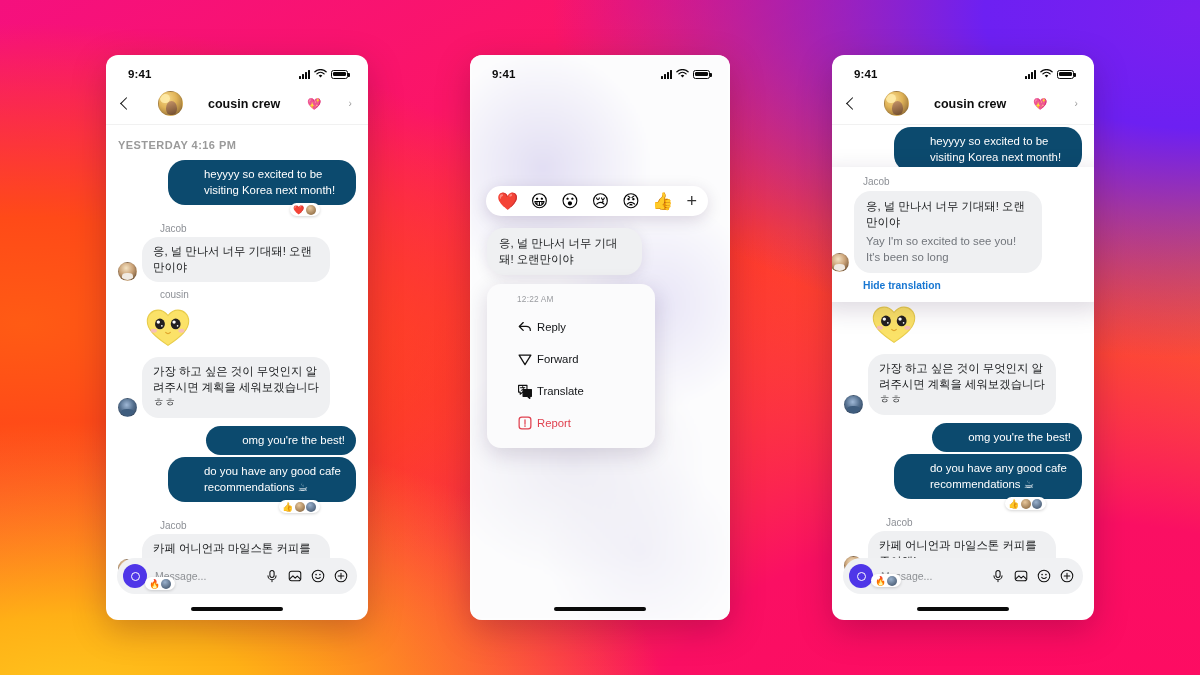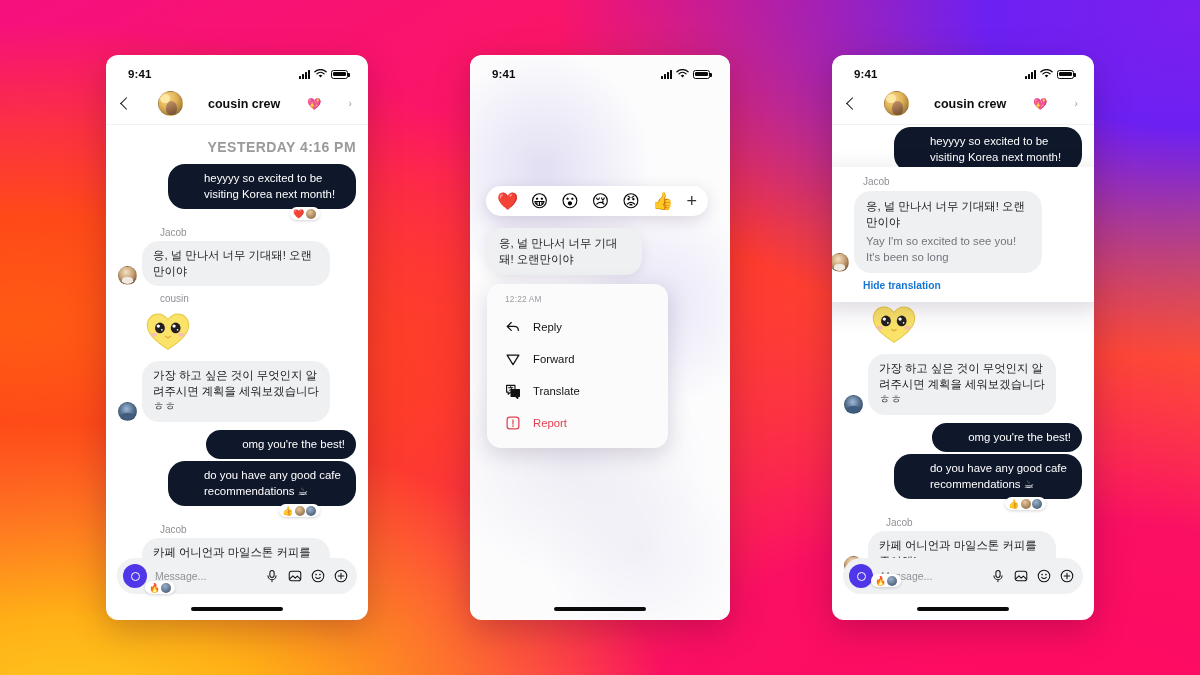--- a/index.html
+++ b/index.html
@@ -85,33 +85,33 @@
   .hdr-emoji { font-size: 11.5px; margin-left: 2px; }
   .hdr-chev { font-size: 10px; color: #9c9c9c; margin-left: 2px; }
   .hdr-spacer { flex: 1; }
   .hdr-icons { display: flex; align-items: center; gap: 12px; }
   .ic { width: 17px; height: 17px; cursor: pointer; }
   .ic svg { display: block; width: 100%; height: 100%; }
 
   
   .thread { padding: 6px 12px 0 12px; position: relative; }
   .daystamp {
-    text-align: right; font-size: 14px; font-weight: bold;
+    text-align: left; font-size: 11px; font-weight: bold;
     letter-spacing: .45px; color: #9a9a9a; margin: 8px 0 9px;
   }
   .row { display: flex; margin-bottom: 2px; }
   .row.out { justify-content: flex-end; }
   .row.in { justify-content: flex-start; align-items: flex-end; gap: 5px; }
 
   .bubble {
     border-radius: 17px; padding: 7px 11px;
     font-size: 11.4px; line-height: 1.36; max-width: 188px;
     word-wrap: break-word;
   }
-  .bubble.out { background: #0f172a; color: #fff; padding-left: 36px; }
+  .bubble.out { background: #0c4a6e; color: #fff; padding-left: 36px; }
   .bubble.in  { background: #eff0f2; color: #16181a; }
 
   .sender-name { font-size: 10px; color: #8d9096; margin: 7px 0 3px 42px; }
   .sm-avatar {
     width: 19px; height: 19px; border-radius: 50%; flex: none; margin-bottom: 1px;
     overflow: hidden; position: relative; border: 1px solid rgba(0,0,0,.05);
   }
   .av-jacob { background: radial-gradient(circle at 42% 30%, #f4e2c2 0%, #caa277 45%, #5d4228 100%); }
   .av-jacob::after { content:""; position:absolute; left:18%; bottom:0; width:64%; height:42%; border-radius:44% 44% 0 0; background:#f0eae2; }
   .av-sarah { background: radial-gradient(circle at 45% 35%, #9fb8d6 0%, #55708f 48%, #2a3b52 100%); }
@@ -178,28 +178,28 @@
     font-size: 18px; color: #333; line-height: 1; font-weight: 300; cursor: pointer;
   }
   .focus-bubble {
     position: absolute; left: 17px; top: 173px; width: 155px;
     background: #eff0f2; color: #16181a;
     border-radius: 17px; padding: 8px 12px;
     font-size: 11.4px; line-height: 1.36;
     box-shadow: 0 3px 14px rgba(40,10,60,.10);
   }
   .ctx-menu {
-    position: absolute; left: 17px; top: 229px; width: 181px;
+    position: absolute; left: 17px; top: 229px; width: 168px;
     background: #fbfbfc; border-radius: 14px;
     box-shadow: 0 6px 22px rgba(40,10,60,.16);
-    padding: 8px 4px 9px;
+    padding: 8px 16px 9px;
   }
   .ctx-time { font-size: 8.3px; color: #9a9ca0; padding: 2px 0 7px 14px; letter-spacing: .2px; }
   .ctx-item {
-    display: flex; align-items: center; gap: 12px;
+    display: flex; align-items: center; gap: 4px;
     padding: 8px 14px; font-size: 11.3px; color: #111316; cursor: pointer;
   }
   .ctx-item .mi { width: 16px; height: 16px; flex: none; }
   .ctx-item .mi svg { display: block; width: 100%; height: 100%; }
   .ctx-item.danger { color: #e0414f; }
 
   
   .trans-card {
     position: absolute; left: -16px; top: 112px; width: 290px;
     background: #fff; border-radius: 15px;

